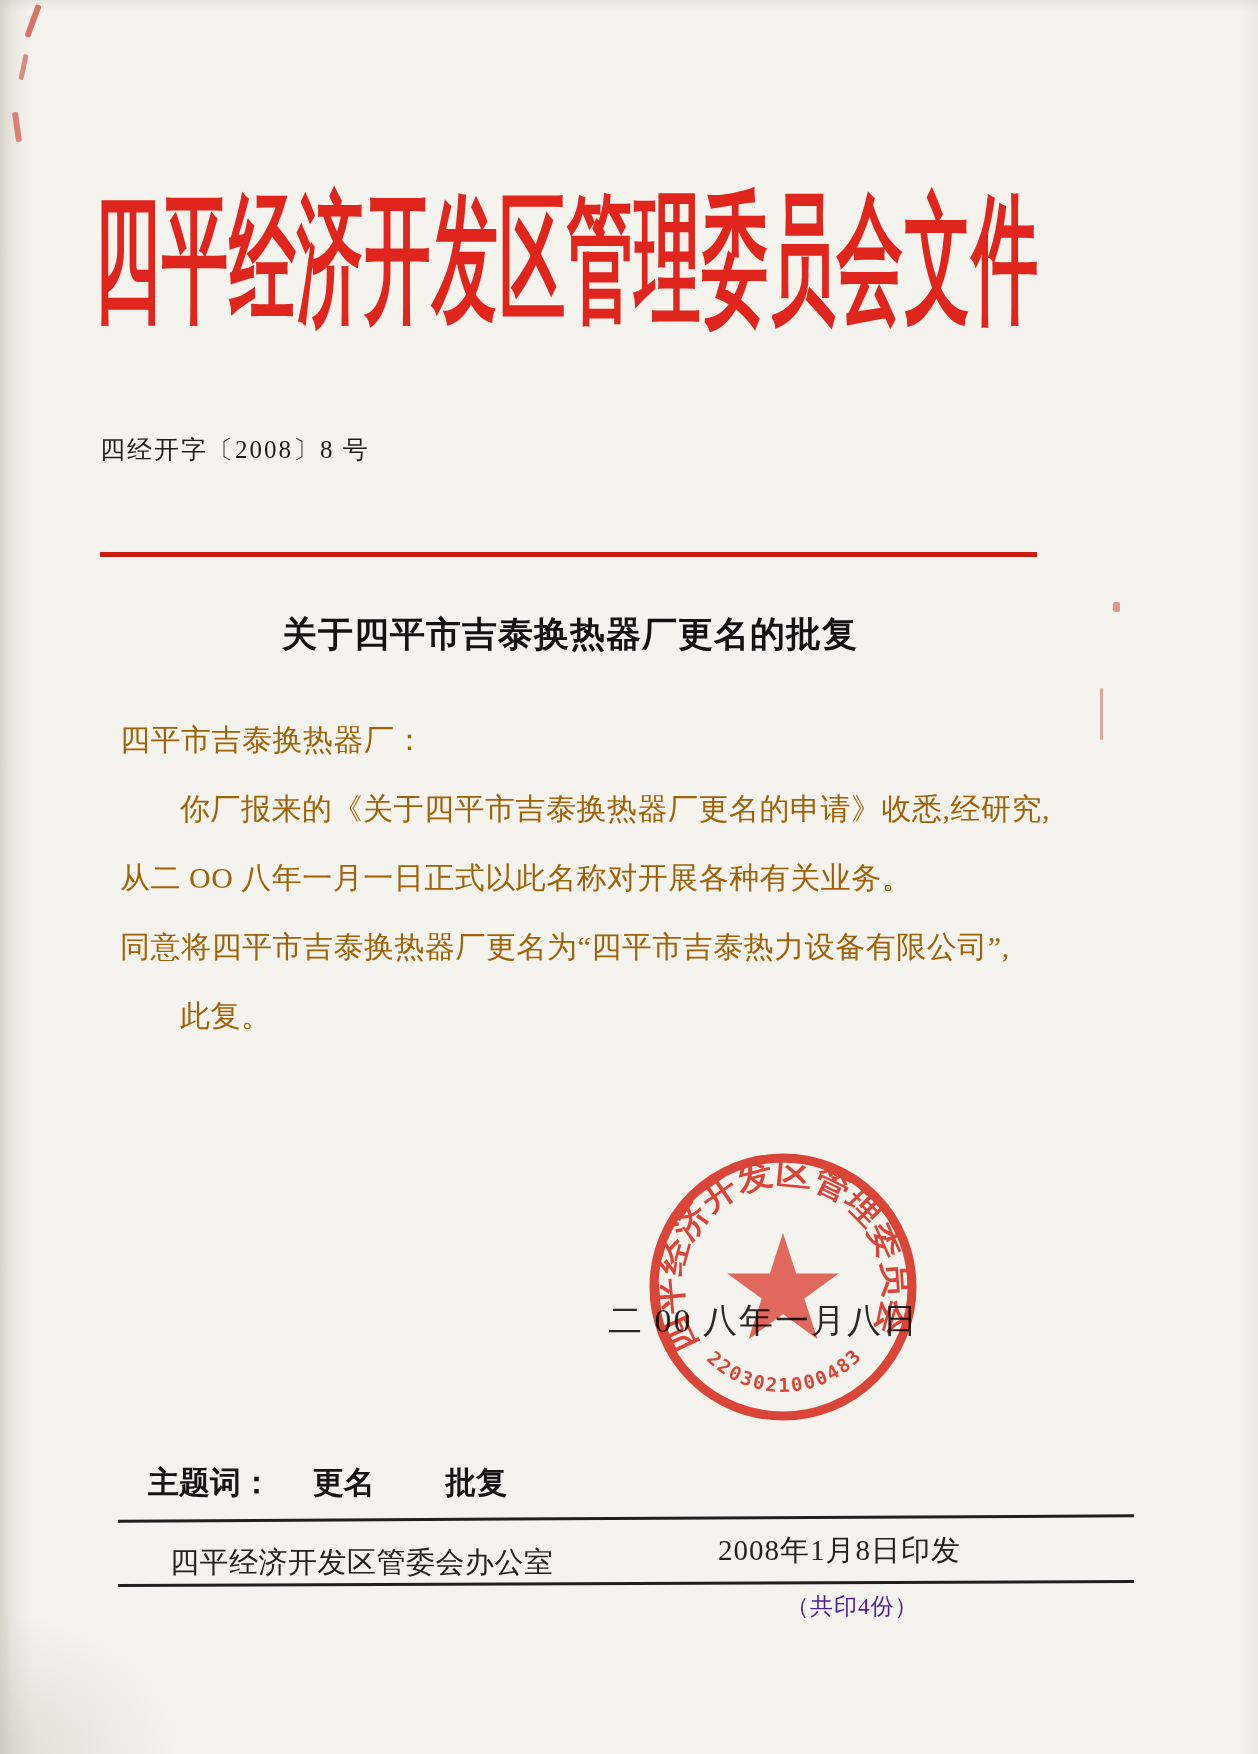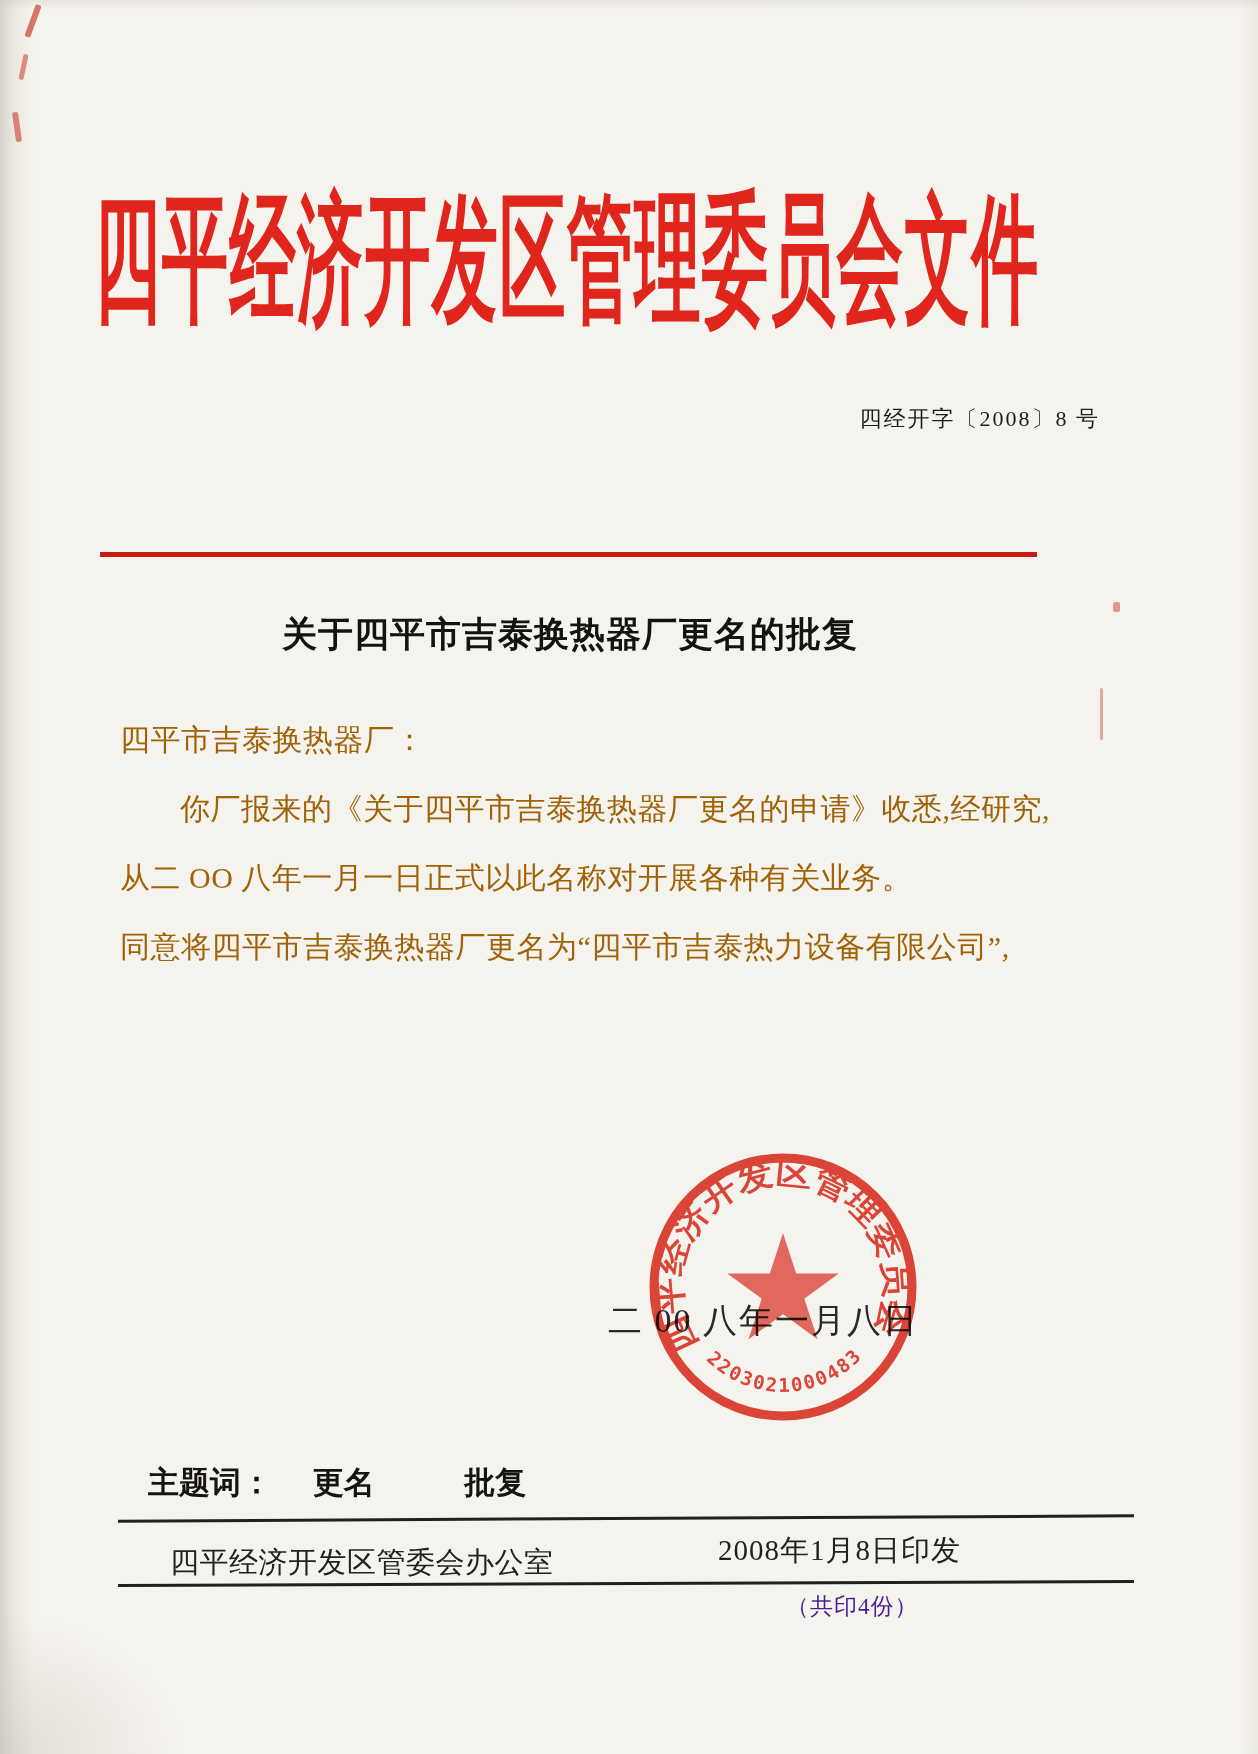--- a/index.html
+++ b/index.html
@@ -24,22 +24,22 @@
   .header-title{
     position:absolute;top:190px;left:92px;width:950px;height:150px;
     text-align:center;z-index:2;
   }
   .header-title .stretch{
     display:inline-block;font-size:66px;line-height:1;font-weight:bold;
     letter-spacing:1.5px;transform:scaleY(2.12);transform-origin:top center;
     font-family:"Liberation Serif","DejaVu Serif",serif;white-space:nowrap;
   }
   .doc-number{
-    position:absolute;top:404px;left:100px;width:1000px;text-align:right;
-    font-size:22px;letter-spacing:2px;z-index:2;
+    position:absolute;top:433px;left:100px;width:1000px;text-align:left;
+    font-size:25px;letter-spacing:2px;z-index:2;
   }
   .red-rule{position:absolute;top:552px;left:100px;width:937px;height:5px;z-index:2;}
 
   .subject-title{
     position:absolute;top:611px;left:100px;width:940px;text-align:center;
     font-size:35px;font-weight:bold;letter-spacing:1px;
     font-family:Liberation Serif, serif;color:#141311;z-index:2;
   }
 
   .body-text{
@@ -57,21 +57,21 @@
     position:absolute;left:646px;top:1150px;width:274px;height:274px;z-index:3;
     mix-blend-mode:multiply;opacity:.93;
   }
 
   .subject-row{
     position:absolute;top:1462px;left:148px;z-index:2;
     font-size:31px;font-weight:bold;color:#151412;
     font-family:"Liberation Sans","DejaVu Sans",sans-serif;white-space:nowrap;
   }
   .subject-row .kw1{margin-left:32px;}
-  .subject-row .kw2{margin-left:81px;}
+  .subject-row .kw2{margin-left:62px;}
 
   .footer-line{position:absolute;left:118px;width:1016px;height:3px;background:#20201e;z-index:2;}
   .footer-line.l1{top:1517px;transform:rotate(-.3deg);}
   .footer-line.l2{top:1582px;transform:rotate(-.22deg);height:2.5px;}
 
   .footer-row{position:absolute;top:1531px;left:118px;width:1016px;z-index:2;font-size:29px;color:#23221f;}
   .footer-row .issuer{position:absolute;left:28px;top:12px;letter-spacing:.5px;margin-left:24px;}
   .footer-row .printdate{position:absolute;left:600px;top:0;letter-spacing:1px;}
   .copies-note{position:absolute;top:1591px;left:786px;font-size:23px;color:#4c1d95;z-index:2;letter-spacing:1px;}
 </style>
@@ -94,20 +94,21 @@
 
 <div class="red-rule" style="background:#c81c12"></div>
 
 <div class="subject-title">关于四平市吉泰换热器厂更名的批复</div>
 
 <div class="body-text">
   <div>四平市吉泰换热器厂：</div>
   <div class="indent">你厂报来的《关于四平市吉泰换热器厂更名的申请》收悉,经研究,</div>
   <div>从二 OO 八年一月一日正式以此名称对开展各种有关业务。</div>
   <div>同意将四平市吉泰换热器厂更名为“四平市吉泰热力设备有限公司”,</div>
+  <div class="indent">此复。</div>
 </div>
 
 <div class="date-line">二 00 八年一月八日</div>
 
 <svg class="stamp" viewBox="0 0 274 274">
   <defs>
     <path id="arcTop" d="M 54.4,196.5 A 102,102 0 1 1 219.6,196.5" fill="none"></path>
     <path id="arcBottom" d="M 55.8,205.2 A 108,108 0 0 0 218.2,205.2" fill="none"></path>
   </defs>
   <circle cx="137" cy="137" r="129" fill="none" stroke="#e23a2c" stroke-width="9"></circle>

